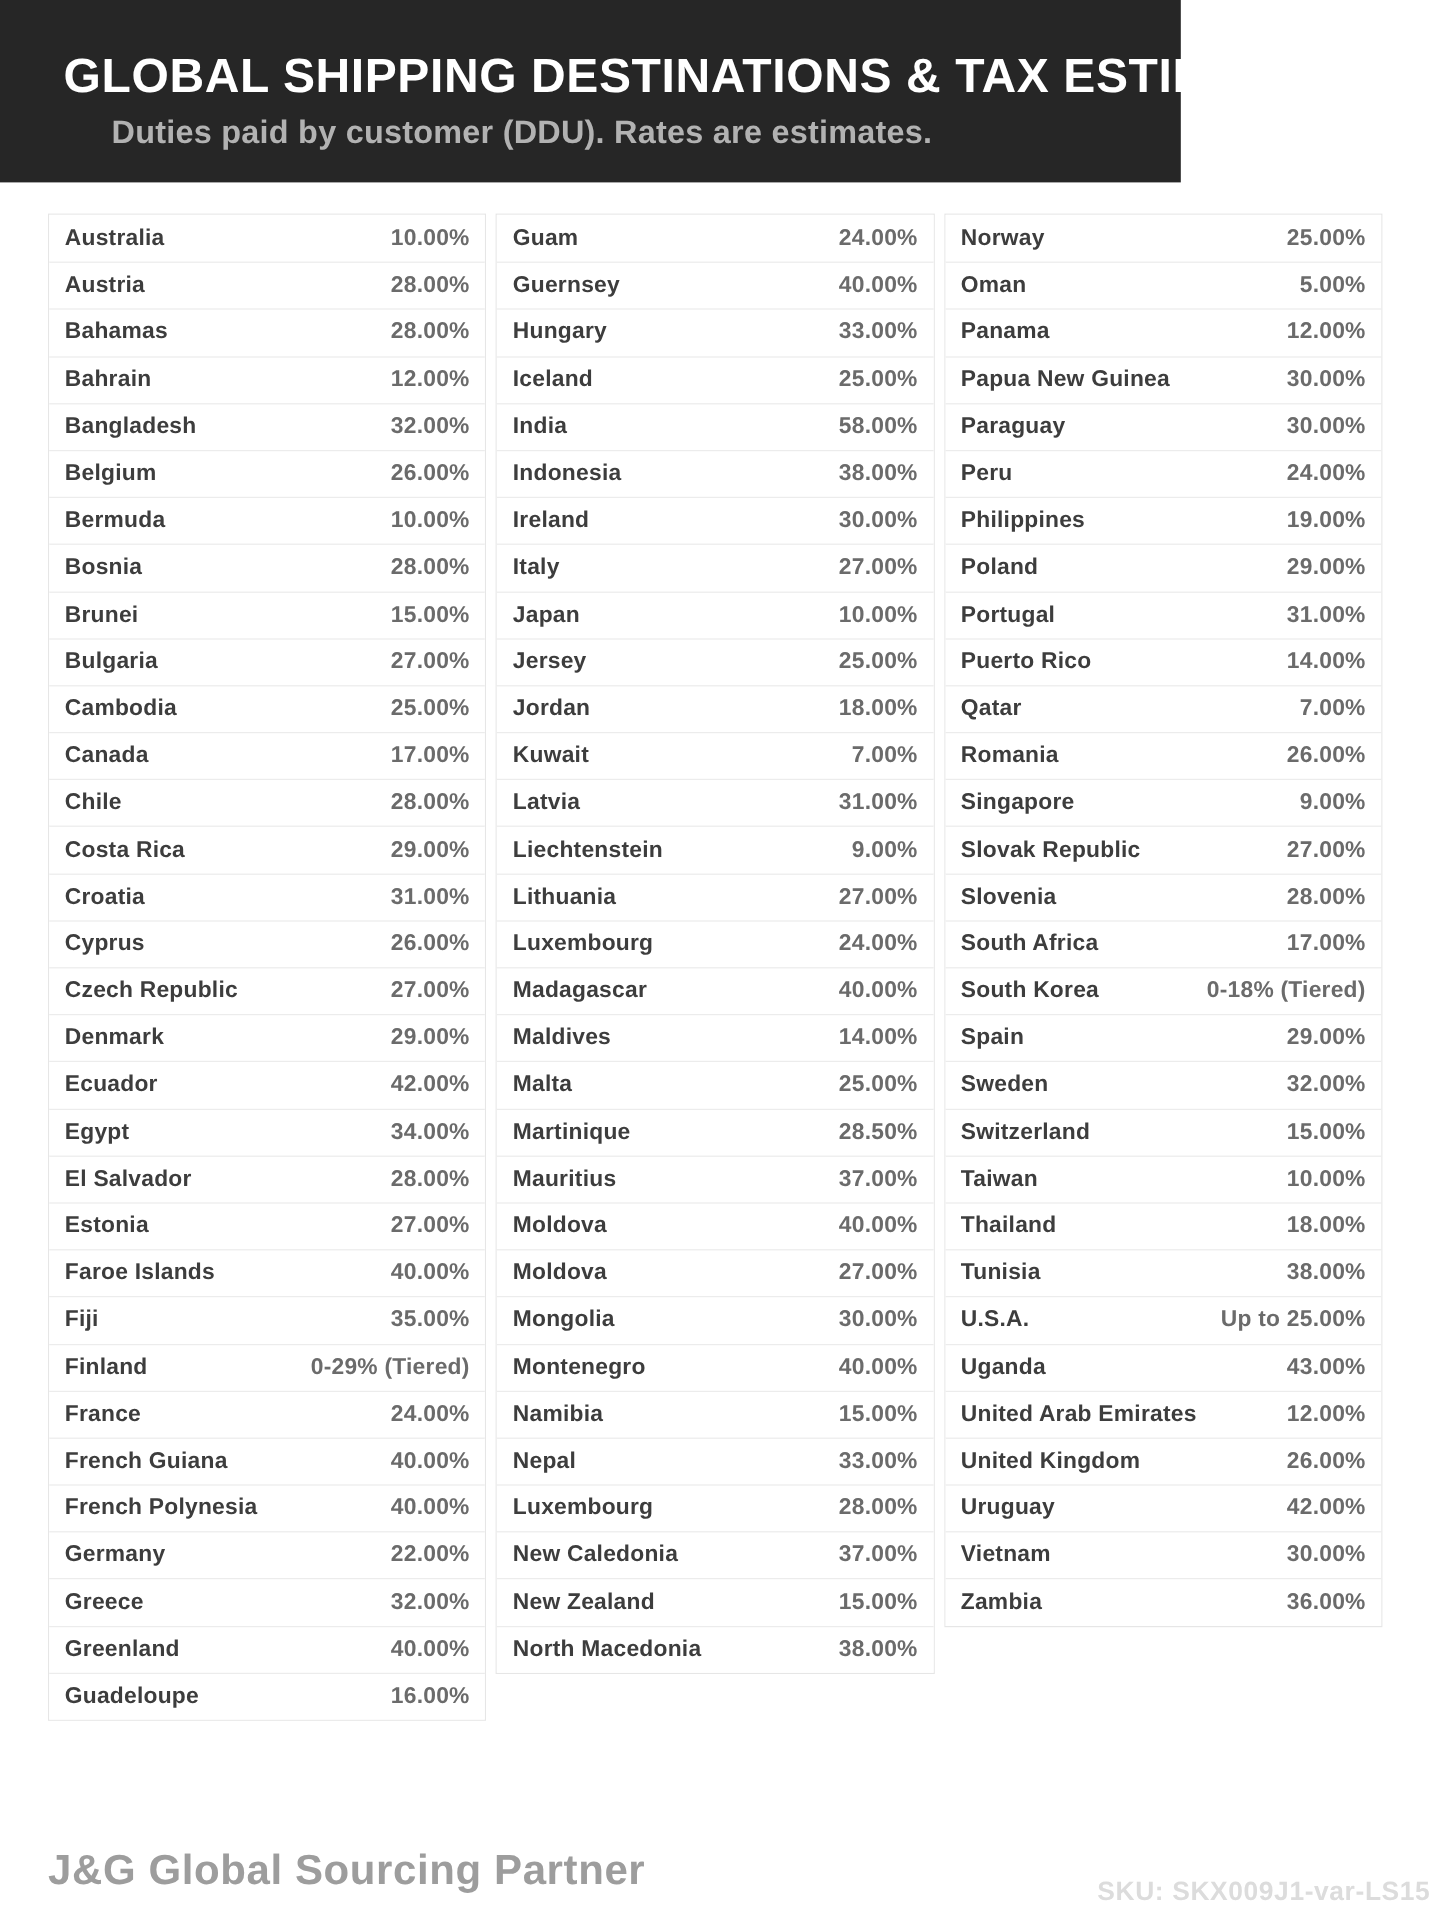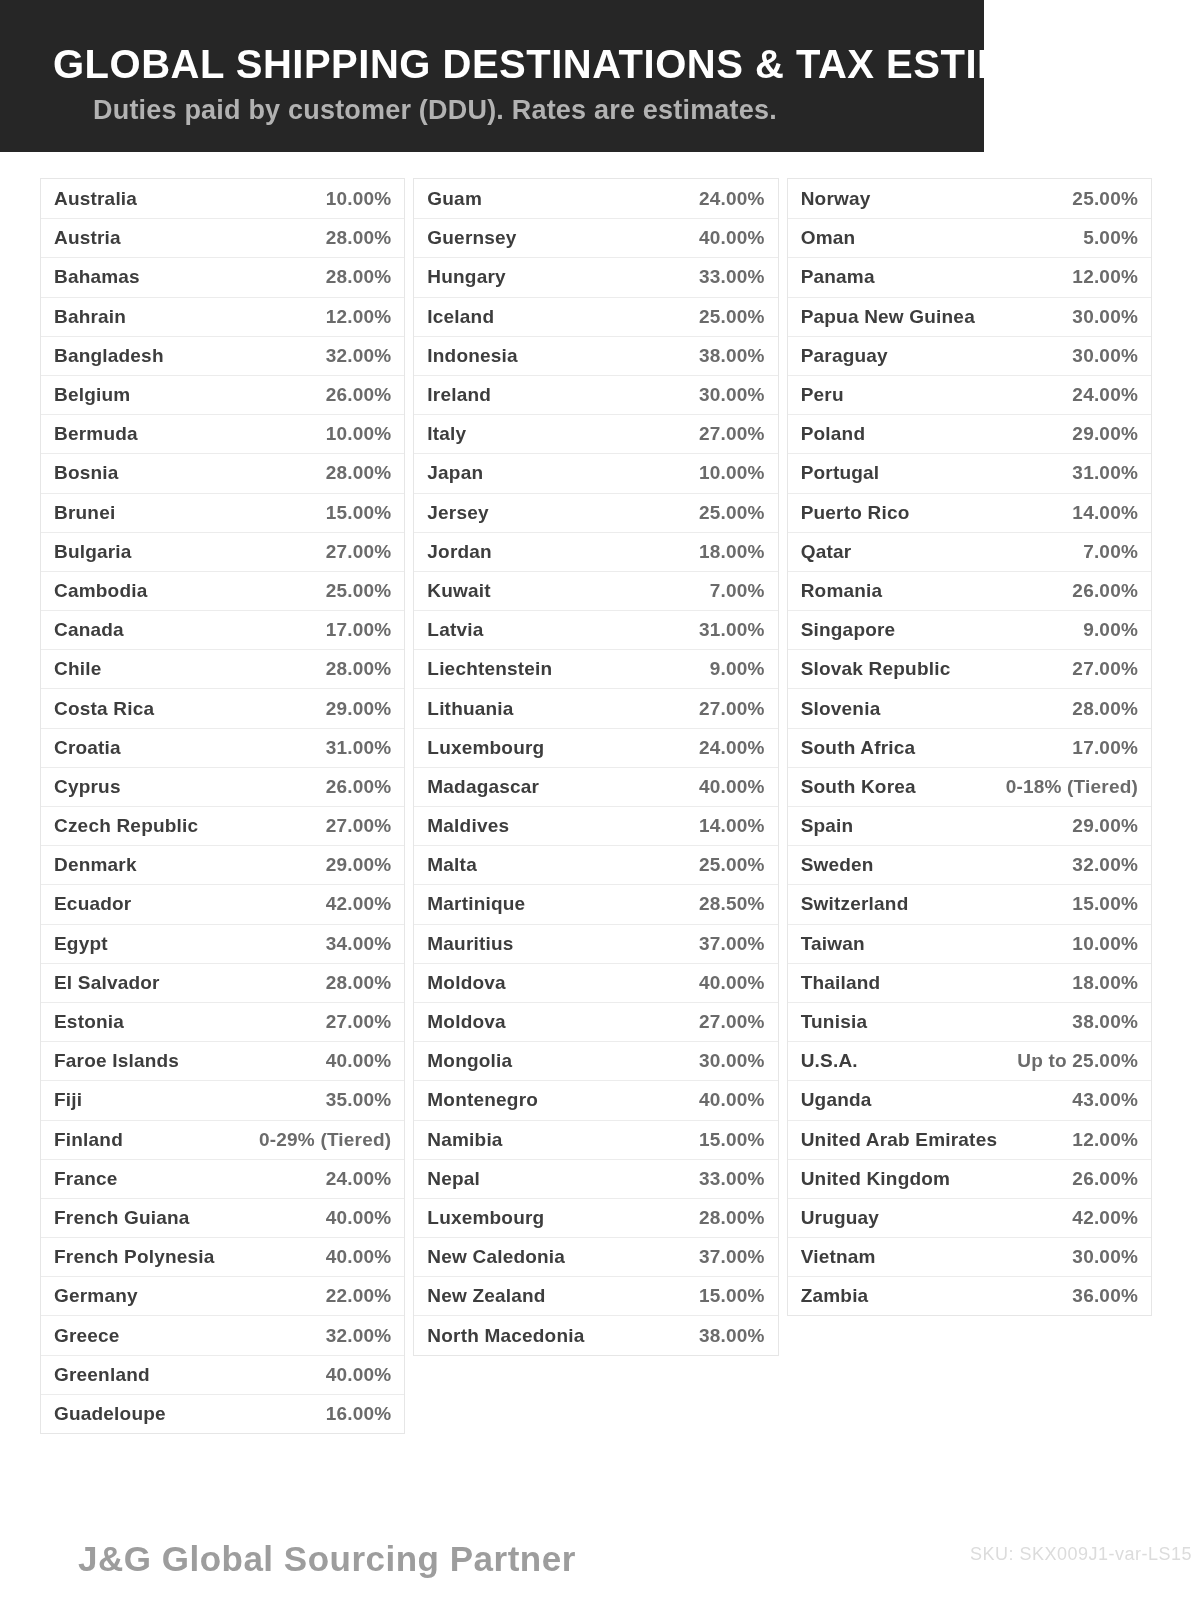--- a/index.html
+++ b/index.html
@@ -90,29 +90,28 @@
     display:flex;
     justify-content:space-between;
     align-items:flex-start;
   }
   .brand{
     font-size:35px;
     font-weight:bold;
     color:var(--brand-color);
     letter-spacing:0.5px;
     line-height:1.0;
-    margin-left:38px;
   }
   .sku{
-    font-size:18px;
-    font-weight:normal;
+    font-size:22px;
+    font-weight:bold;
     color:var(--sku-color);
     letter-spacing:0.5px;
     line-height:1.0;
-    margin-top:4px;
+    margin-top:24px;
   }
 </style>
 </head>
 <body>
 
 <div class="header">
   <div class="title">GLOBAL SHIPPING DESTINATIONS &amp; TAX ESTIMATES</div>
   <div class="subtitle">Duties paid by customer (DDU). Rates are estimates.</div>
 </div>
 
@@ -258,20 +257,24 @@
       </div>
       <div class="row">
         <span class="country">Hungary</span>
         <span class="rate">33.00%</span>
       </div>
       <div class="row">
         <span class="country">Iceland</span>
         <span class="rate">25.00%</span>
       </div>
       <div class="row">
+        <span class="country">India</span>
+        <span class="rate">58.00%</span>
+      </div>
+      <div class="row">
         <span class="country">Indonesia</span>
         <span class="rate">38.00%</span>
       </div>
       <div class="row">
         <span class="country">Ireland</span>
         <span class="rate">30.00%</span>
       </div>
       <div class="row">
         <span class="country">Italy</span>
         <span class="rate">27.00%</span>
@@ -386,20 +389,24 @@
         <span class="country">Papua New Guinea</span>
         <span class="rate">30.00%</span>
       </div>
       <div class="row">
         <span class="country">Paraguay</span>
         <span class="rate">30.00%</span>
       </div>
       <div class="row">
         <span class="country">Peru</span>
         <span class="rate">24.00%</span>
+      </div>
+      <div class="row">
+        <span class="country">Philippines</span>
+        <span class="rate">19.00%</span>
       </div>
       <div class="row">
         <span class="country">Poland</span>
         <span class="rate">29.00%</span>
       </div>
       <div class="row">
         <span class="country">Portugal</span>
         <span class="rate">31.00%</span>
       </div>
       <div class="row">

